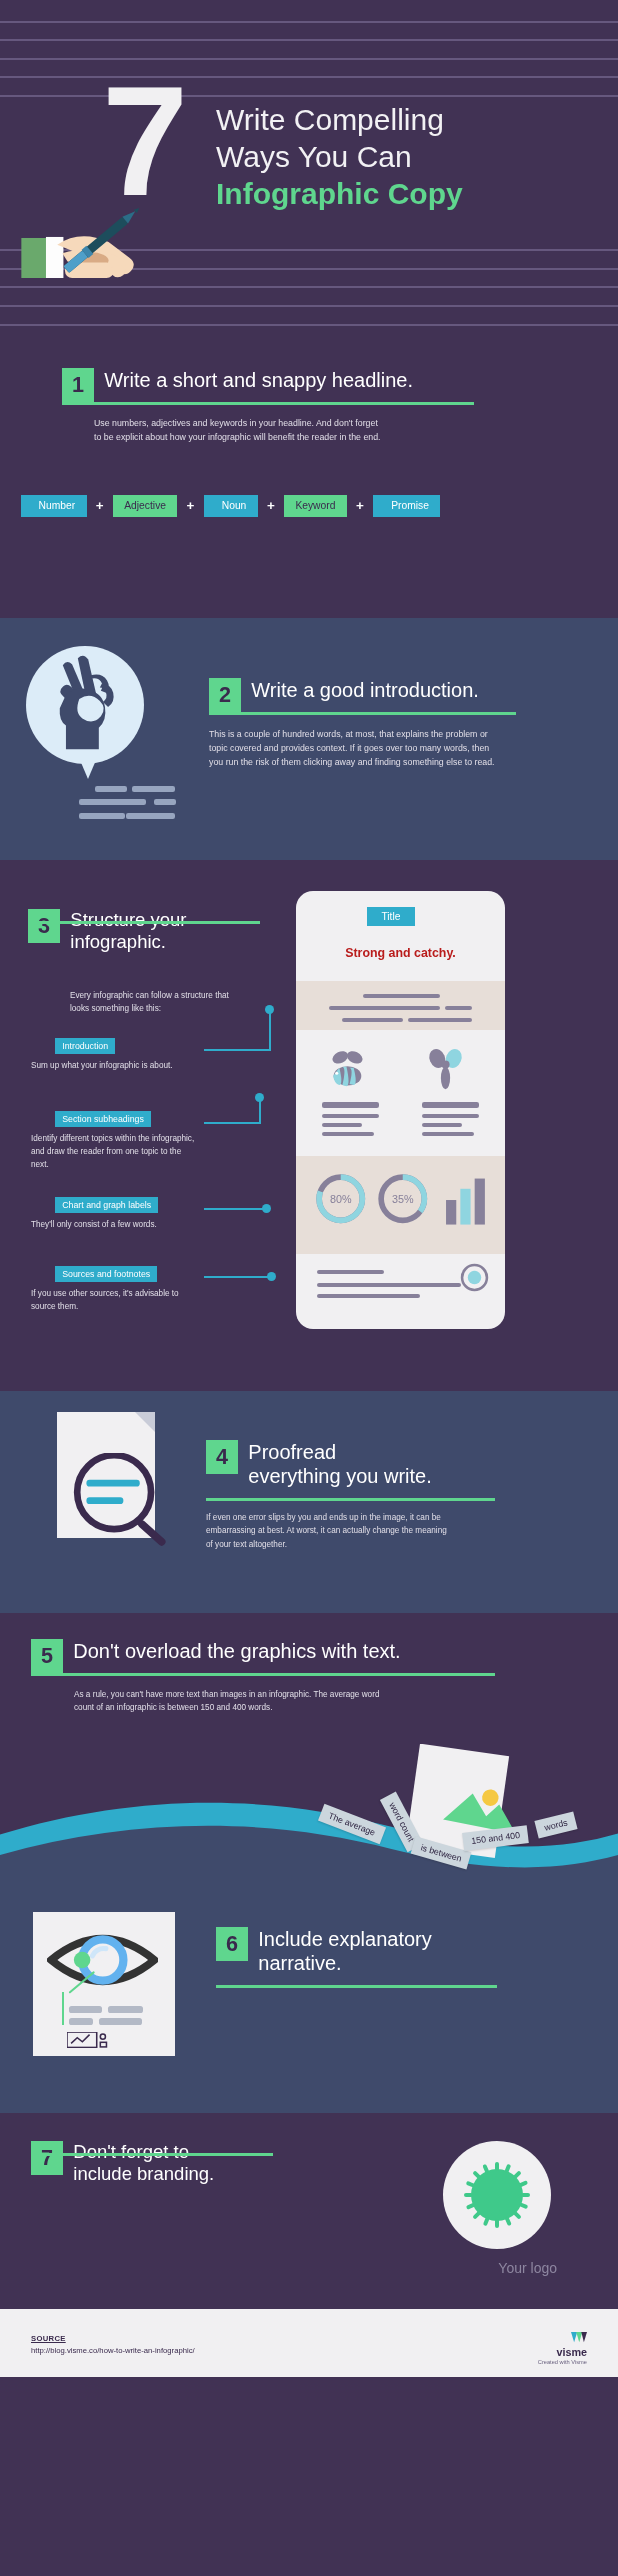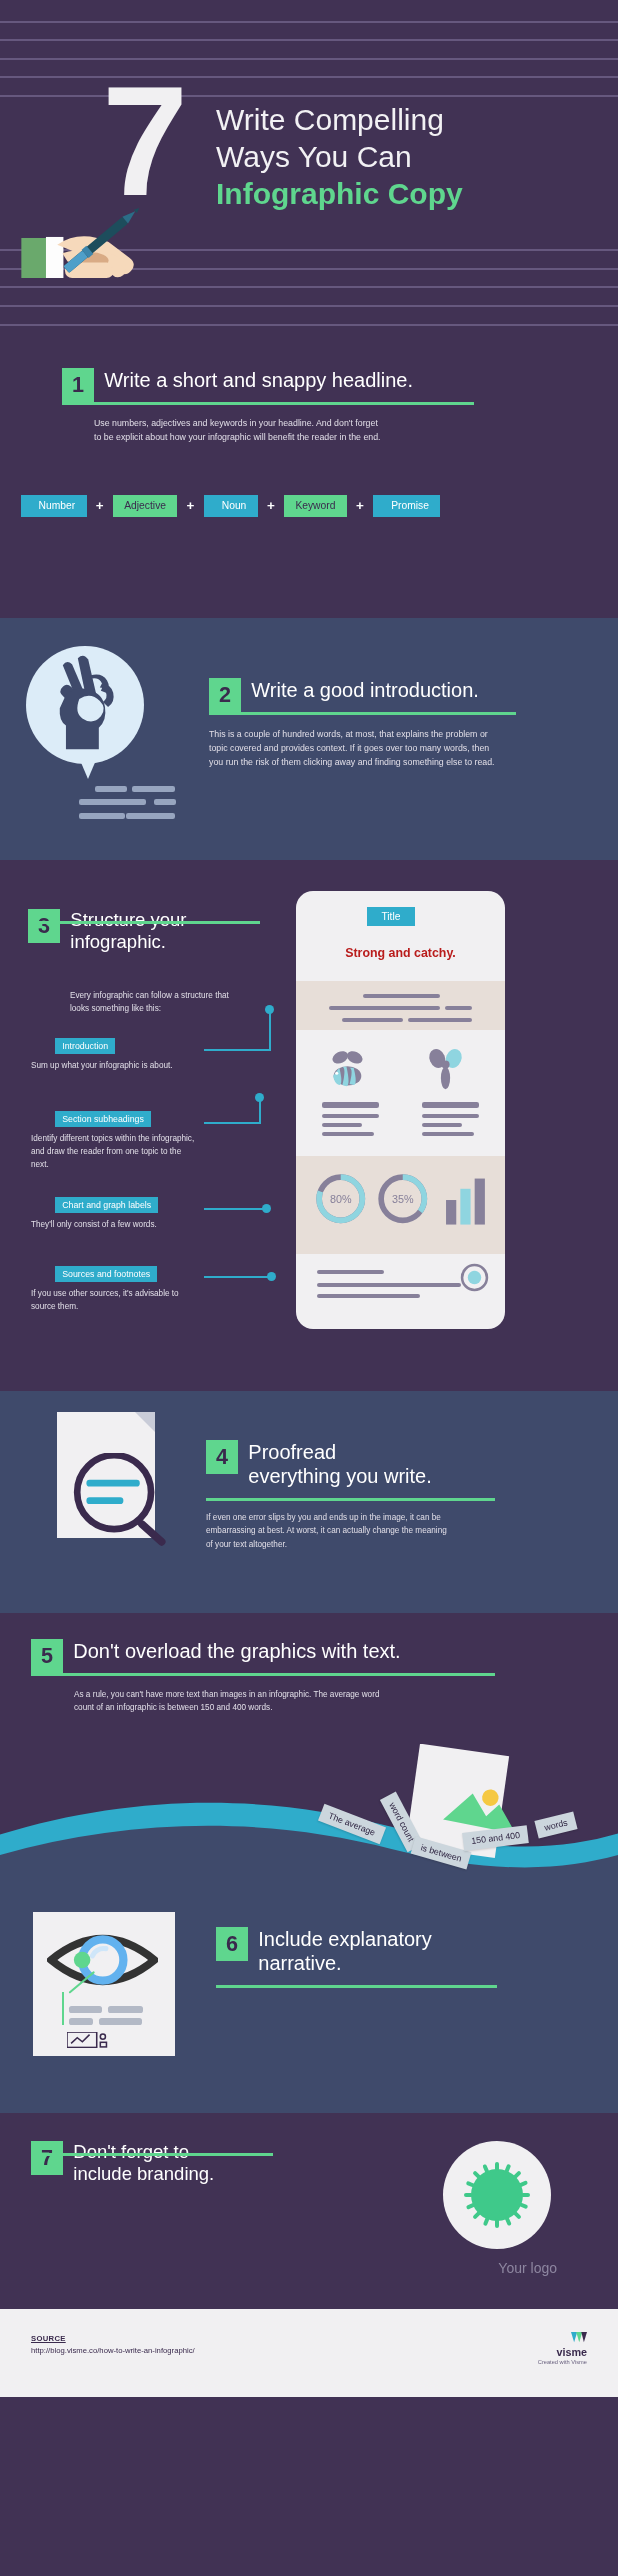--- a/index.html
+++ b/index.html
@@ -161,21 +161,21 @@
     border-radius: 50%; background: #f1f0f2;
     display: flex; align-items: center; justify-content: center;
   }
   .logo-blob { width: 70px; height: 70px; }
   .logo-text {
     position: absolute; right: 61px; top: 147px; color: #8d86a0;
     font-size: 14px;
   }
 
   
-  .footer { height: 88px; background: #f1f0f2; position: relative; }
+  .footer { height: 68px; background: #f1f0f2; position: relative; }
   .src-label {
     position: absolute; left: 31px; top: 25px; color: #3a2a4d;
     font-size: 7.7px; font-weight: 700; text-decoration: underline;
     letter-spacing: 0.3px;
   }
   .src-url { position: absolute; left: 31px; top: 37px; color: #3a2a4d; font-size: 7.7px; }
   .visme-wrap { position: absolute; right: 31px; top: 21.6px; text-align: right; }
   .visme-name { color: #3a2a4d; font-size: 10.8px; font-weight: 700; }
   .visme-sub { color: #6b6380; font-size: 5.7px; margin-top: 1px; }
 </style>

